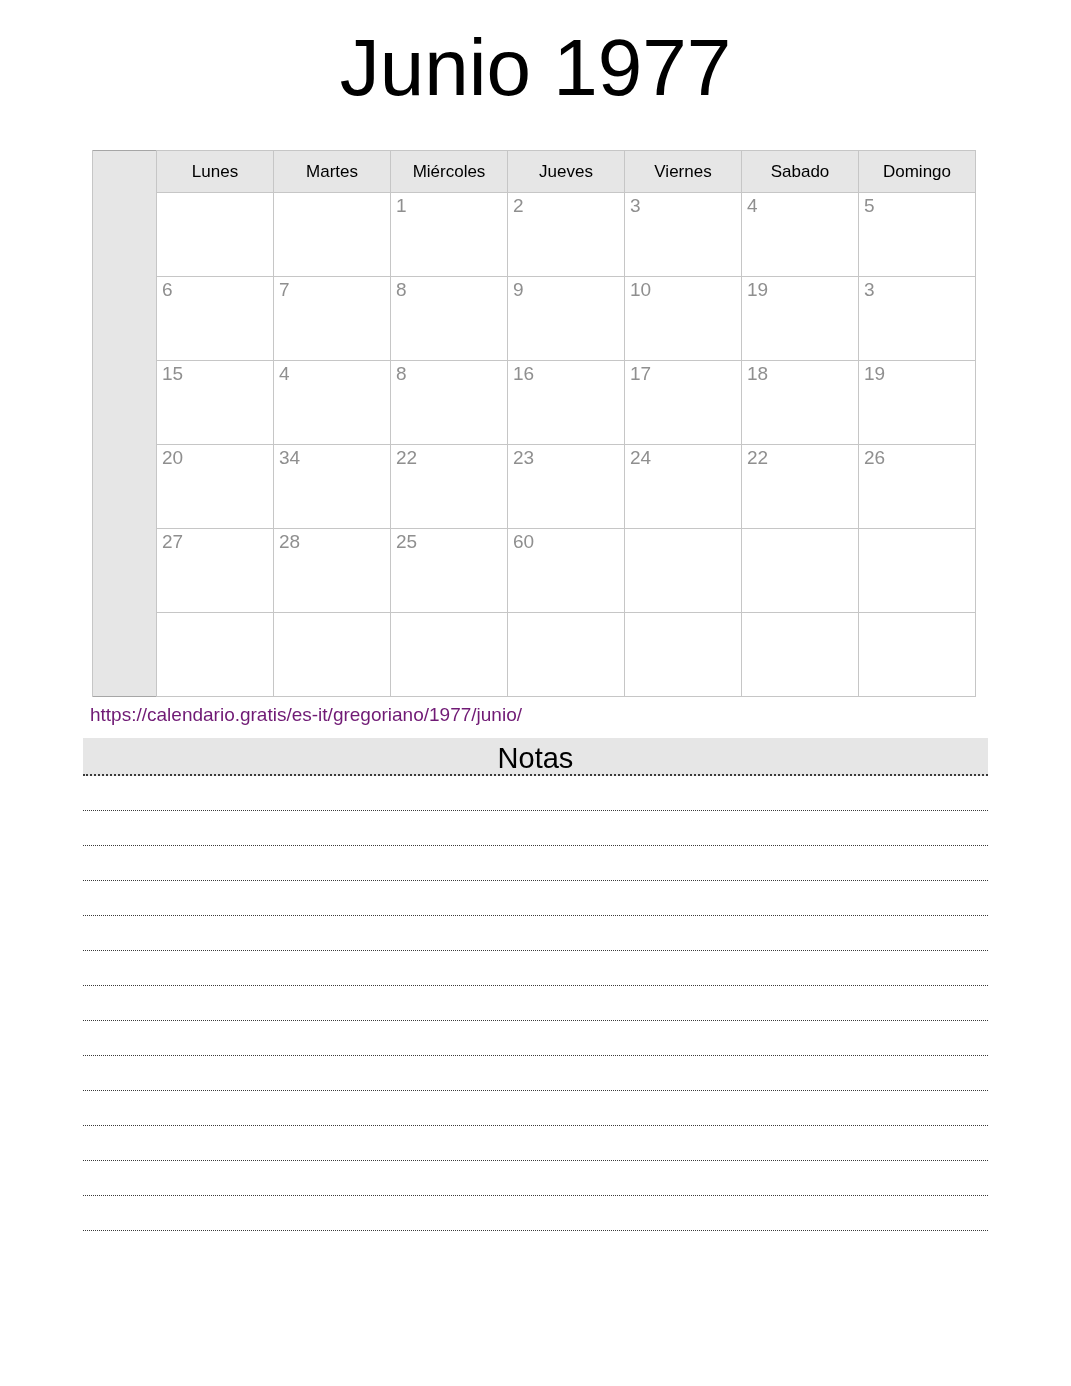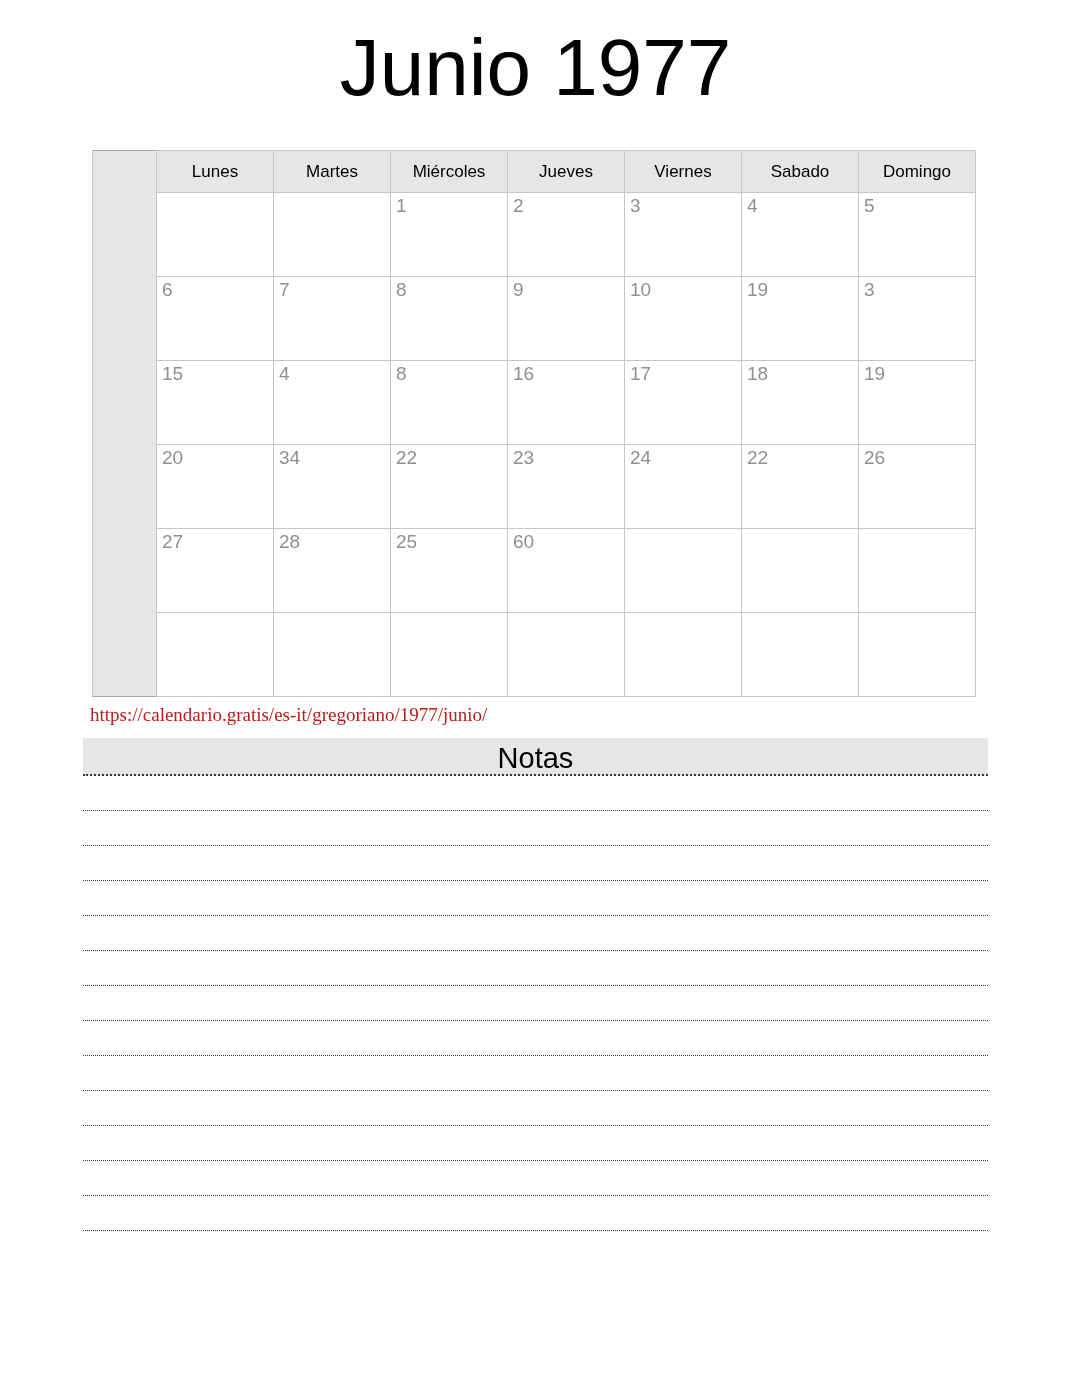--- a/index.html
+++ b/index.html
@@ -63,22 +63,21 @@
     display:block;
     padding:3px 0 0 5px;
     font-size:19px;
     line-height:1.1;
     color:var(--day-number);
   }
   .url-line{
     margin:8px 0 0 90px;
     font-size:19px;
     line-height:20px;
-    color:#b91c1c;
-    font-family:Liberation Serif, serif;
+    color:#701a75;
   }
   .notes{
     margin:13px 0 0 83px;
     width:905px;
   }
   .notes-header{
     height:38px;
     background:var(--header-bg);
     border-bottom:2px dotted var(--line-color);
     text-align:center;

